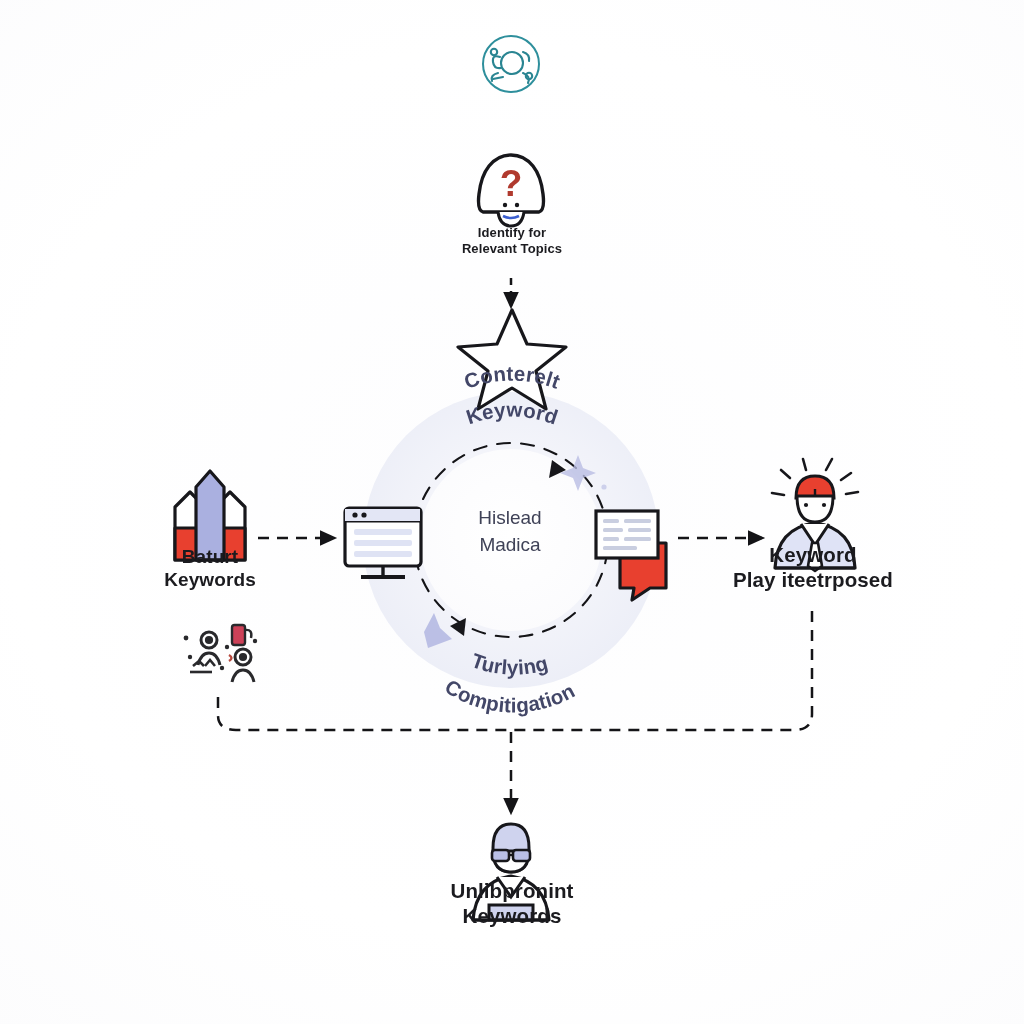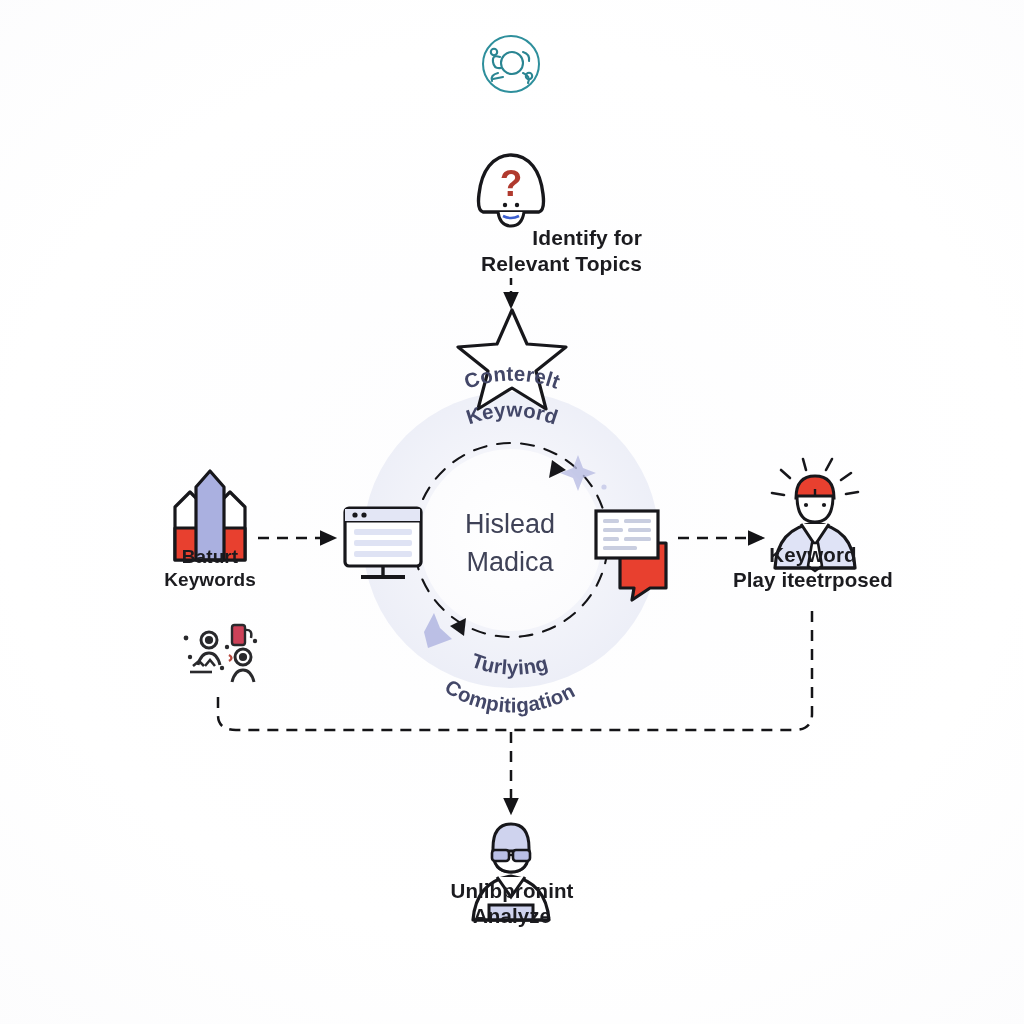--- a/index.html
+++ b/index.html
@@ -21,29 +21,29 @@
   .node-label{
     position:absolute;
     text-align:center;
     font-weight:700;
     color:#1b1b1f;
     letter-spacing:.1px;
     line-height:1.22;
     white-space:pre-line;
     user-select:none;
   }
-  #label-identify{left:382px;top:225px;width:260px;font-size:21px;text-align:right;}
+  #label-identify{left:382px;top:225px;width:260px;font-size:13px;}
   #label-seed{left:100px;top:545px;width:220px;font-size:19px;}
   #label-analyze{left:700px;top:542px;width:226px;font-size:20.5px;}
   #label-refine{left:400px;top:878px;width:224px;font-size:20.5px;}
 
   .hub-center{
     position:absolute;left:412px;top:505px;width:196px;
     text-align:center;color:#3f4257;
-    font-size:27px;line-height:1.42;font-weight:400;
+    font-size:19px;line-height:1.42;font-weight:400;
     white-space:pre-line;user-select:none;
   }
   .arc-text{
     font-size:20.5px;font-weight:700;fill:#434768;
     font-family:"Liberation Sans","DejaVu Sans",sans-serif;
     letter-spacing:.2px;
   }
 </style>
 </head>
 <body>
@@ -259,15 +259,15 @@
   <div class="node-label" id="label-identify">Identify for
 Relevant Topics</div>
 
   <div class="node-label" id="label-seed">Baturt
 Keywords</div>
 
   <div class="node-label" id="label-analyze">Keyword
 Play iteetrposed</div>
 
   <div class="node-label" id="label-refine">Unlibpronint
-Analyze</div>
+Keywords</div>
 
 </div>
 
 </body></html>

